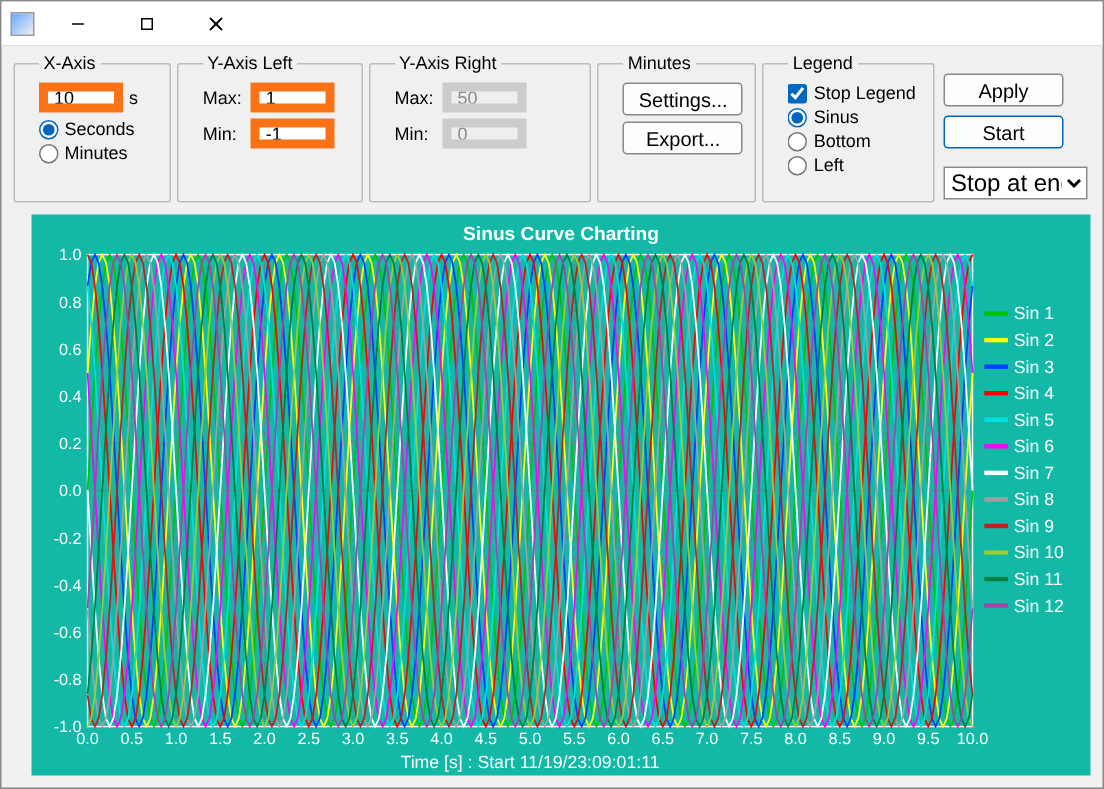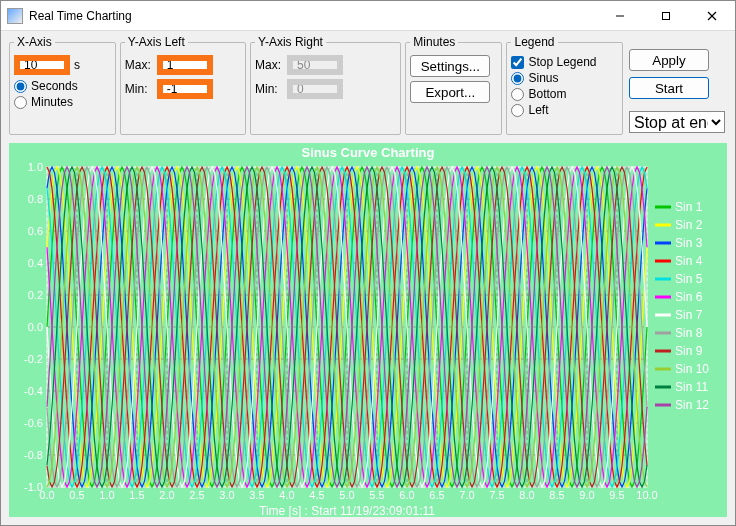--- a/index.html
+++ b/index.html
@@ -37,21 +37,21 @@
     cursor: default;
   }
   .controls {
     display: flex;
     gap: 4px;
     padding: 4px 8px;
   }
   fieldset {
     border: 1px solid #bbb;
     border-radius: 2px;
-    padding: 6px 8px 8px 4px;
+    padding: 6px 8px 8px 16px;
     margin: 0;
     background: #f0f0f0;
   }
   legend {
     font-size: 12px;
     color: #000;
     padding: 0 3px;
   }
   .xaxis { width: 110px; }
   .yleft { width: 130px; }
@@ -86,38 +86,37 @@
   }
   button.btn.primary { border-color:#0067c0; }
   select.combo {
     width: 96px; height: 22px;
     border: 1px solid #888;
     background: #fff;
     font-size: 16px;
   }
   .chartwrap {
     flex: 1;
-    margin: 4px 8px 8px 8px;
-    background: #86efac;
+    margin: 4px 8px 8px 20px;
+    background: #14b8a6;
     position: relative;
   }
   svg.chartsvg { width: 100%; height: 100%; display:block;}
   .chart-title { fill:#fff; font-size:13px; font-weight:bold; text-anchor:middle;}
   .axis-label { fill:#fff; font-size:12px; text-anchor:middle;}
   .tick { fill:#fff; font-size:11px;}
   .grid { stroke:#777; stroke-width:0.6; stroke-dasharray:3,3;}
   .axis { stroke:#fff; stroke-width:1;}
   .legend-plot text { fill:#fff; font-size:12px;}
 </style>
 </head>
 <body>
 
 <div class="titlebar">
   <div class="appicon"></div>
-  <div class="title">Real Time Charting</div>
   <div class="winbtn">
     <svg width="10" height="10">
         <line x1="1" y1="5" x2="9" y2="5" stroke="#000" stroke-width="1"></line>
       </svg>
   </div>
   <div class="winbtn">
     <svg width="10" height="10">
         <rect x="1.5" y="1.5" width="7" height="7" fill="none" stroke="#000" stroke-width="1"></rect>
       </svg>
   </div>

